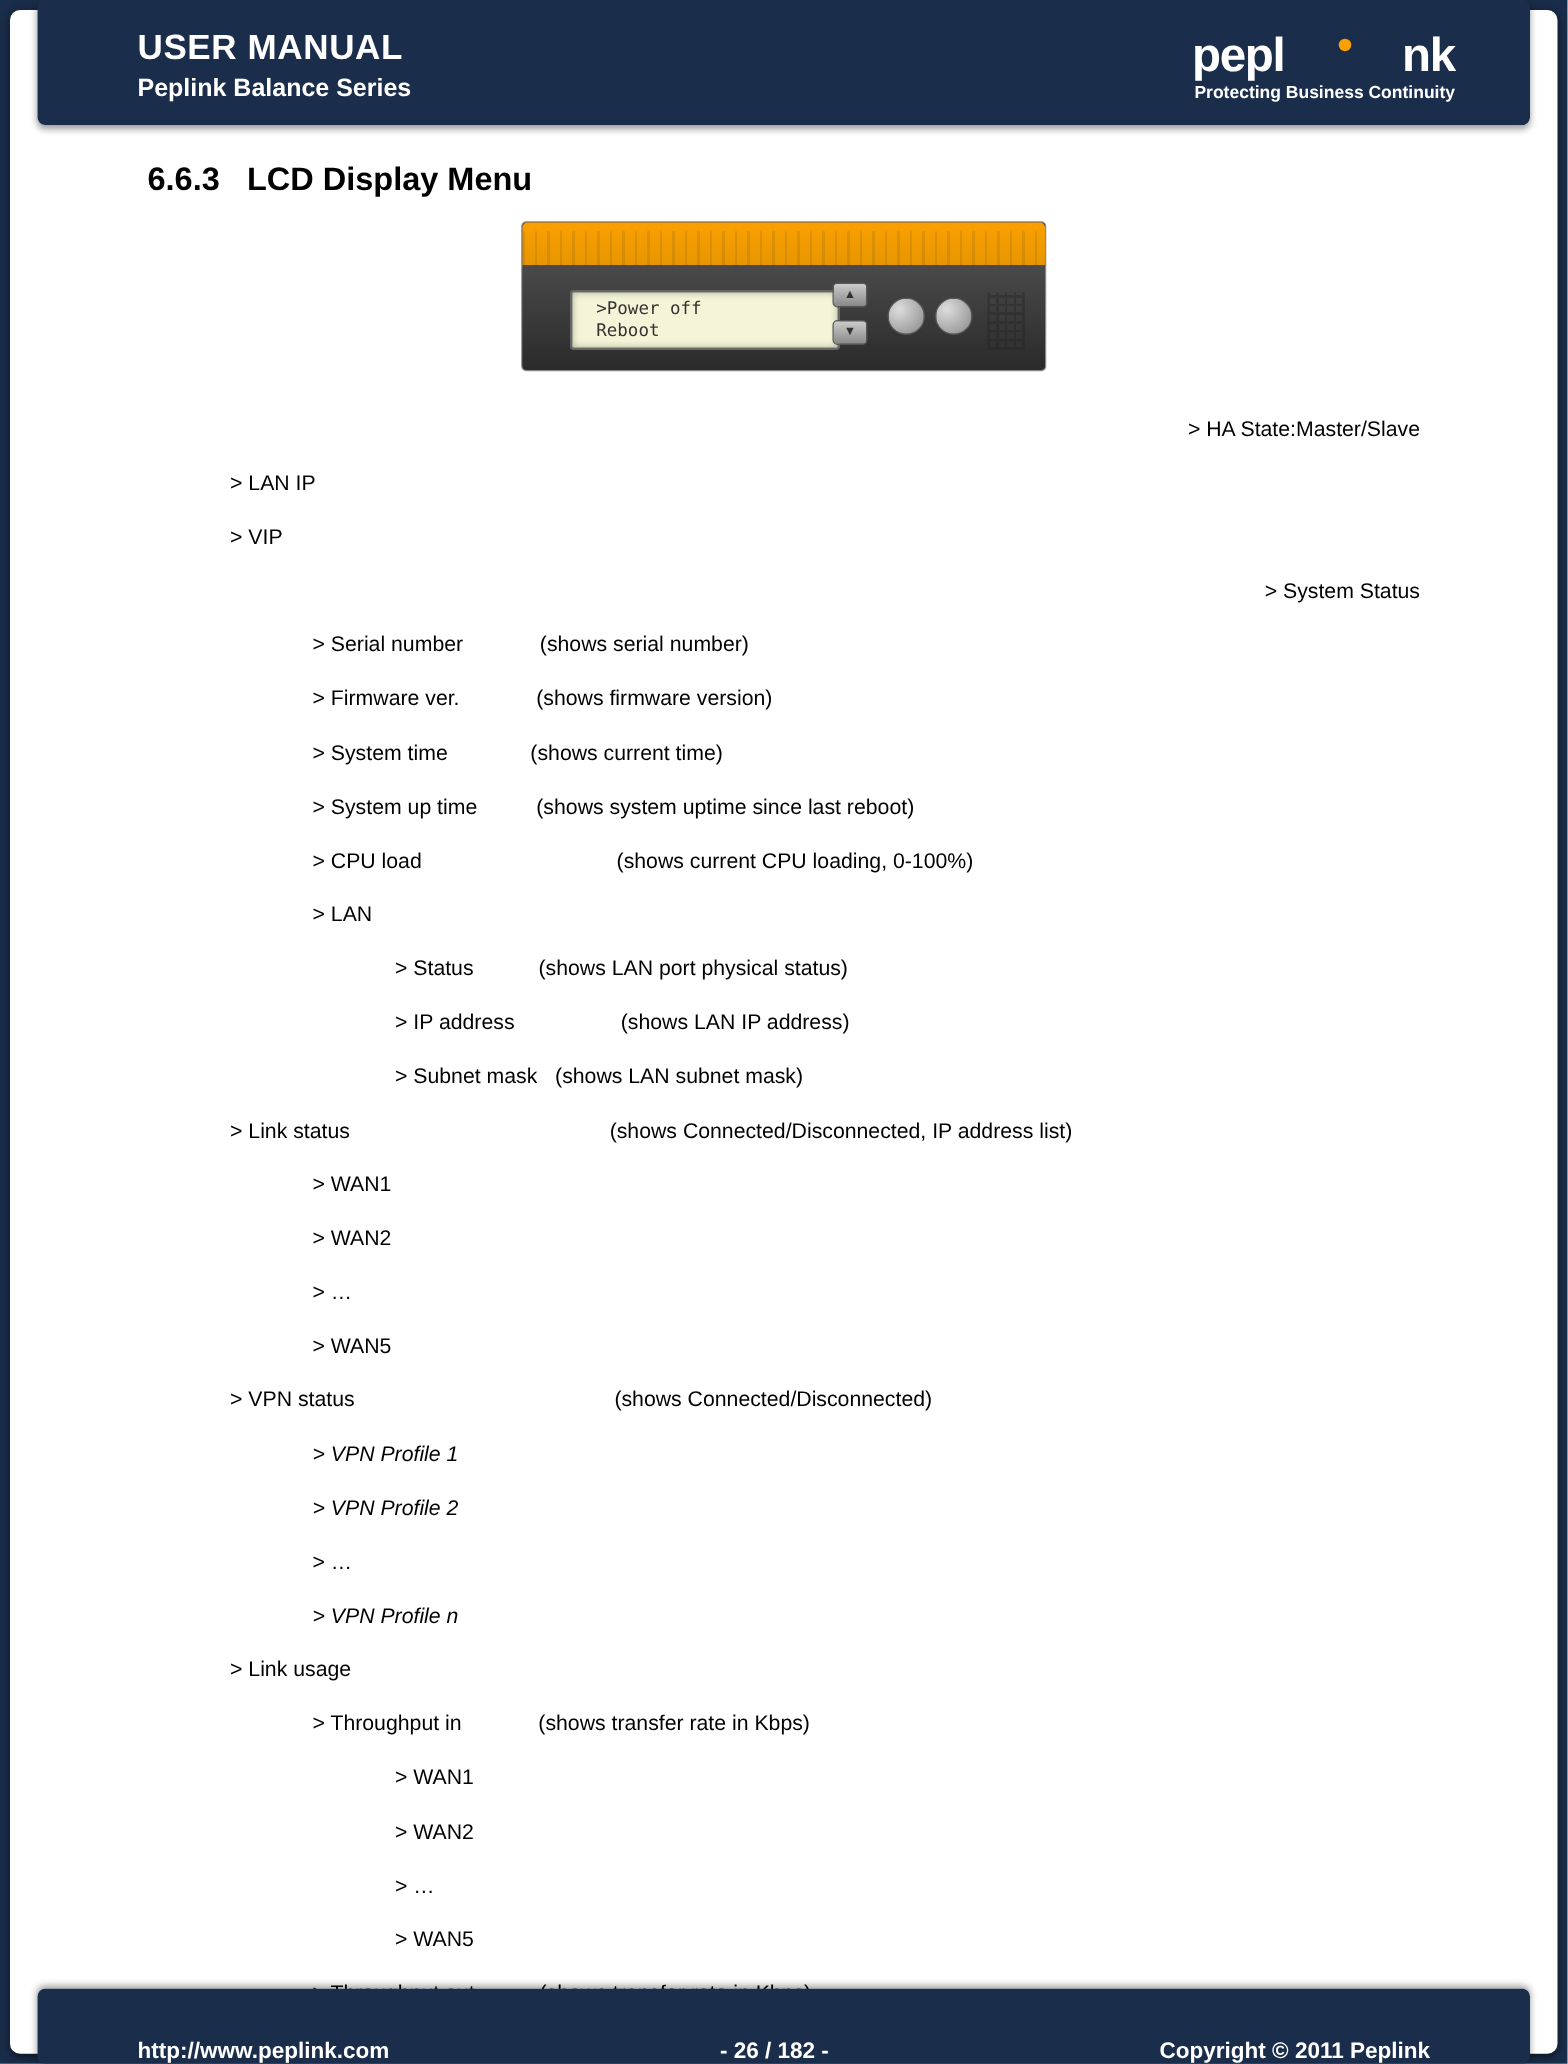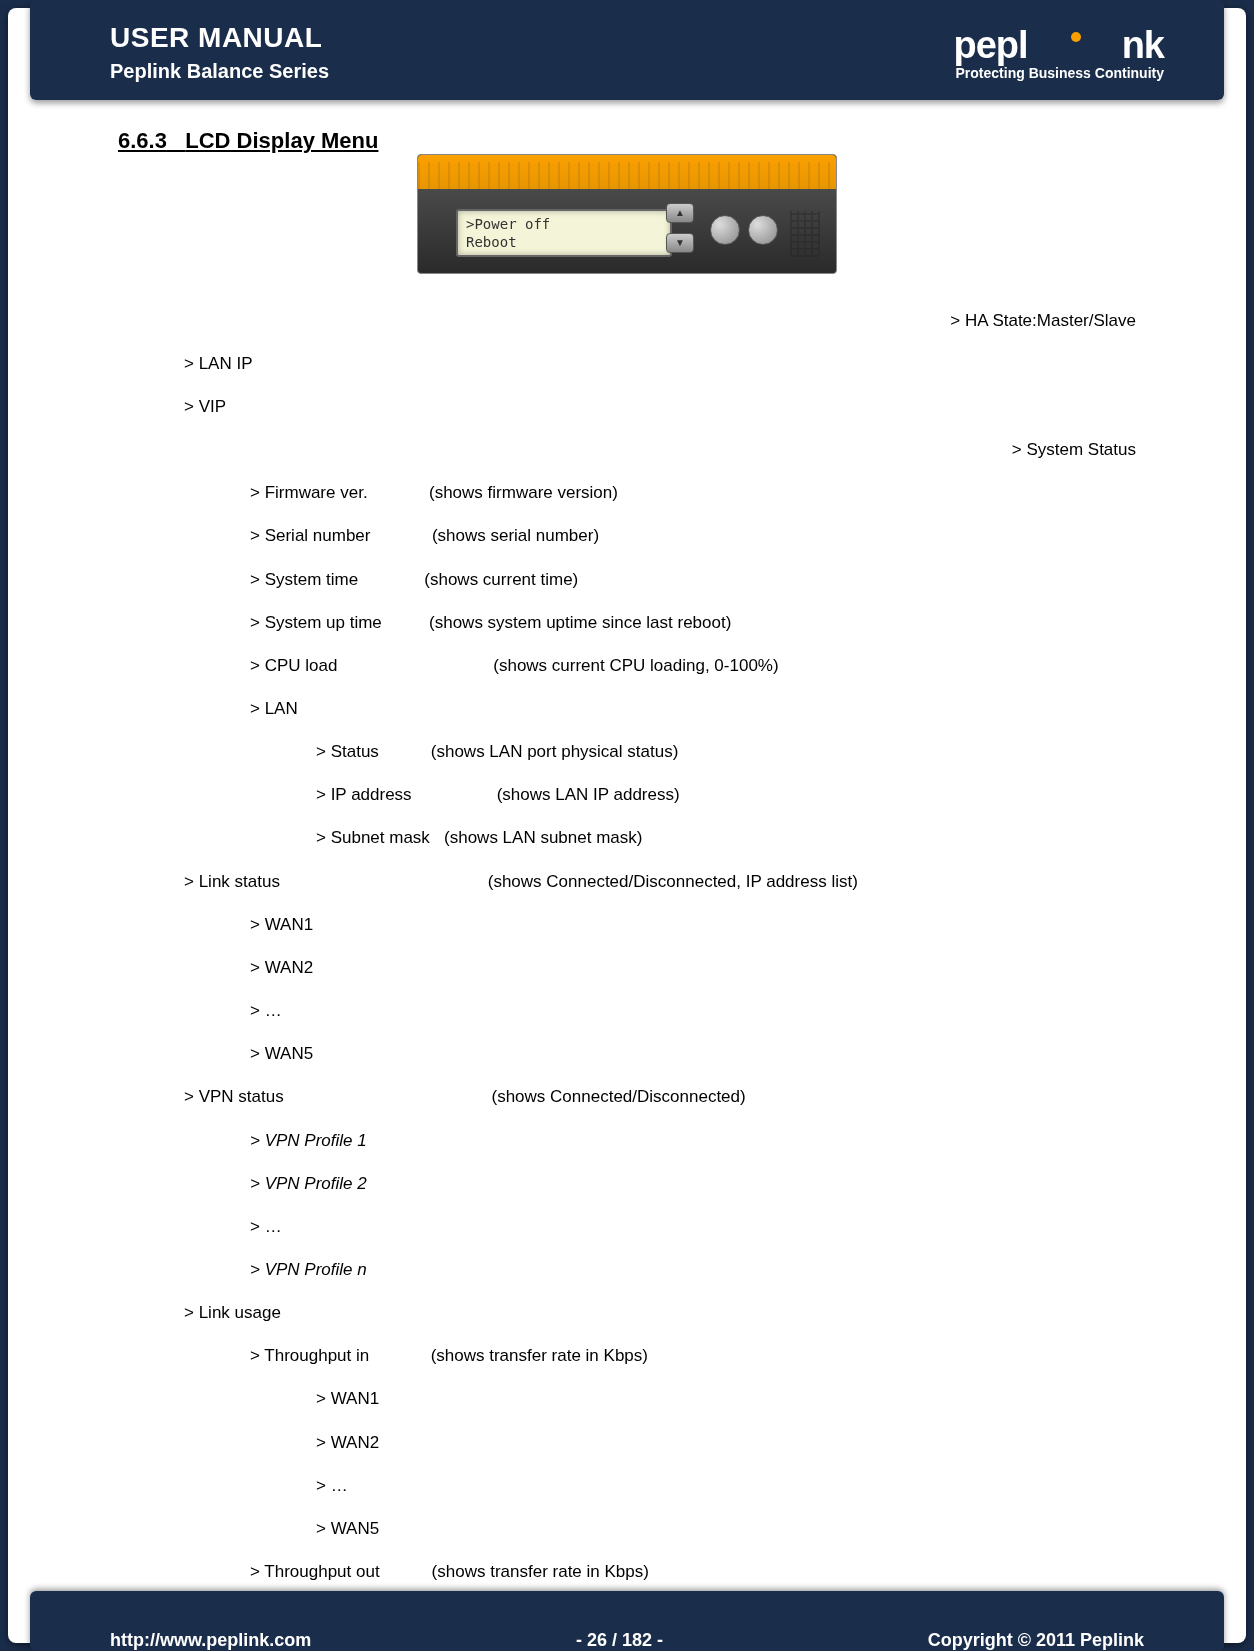--- a/index.html
+++ b/index.html
@@ -76,23 +76,23 @@
     }
     .content {
       position: absolute;
       top: 120px;
       left: 110px;
       right: 110px;
       bottom: 120px;
       color: #000;
     }
     .section-heading {
-      font-size: 22px;
-      font-weight: bold;
-      text-decoration: underline;
+      font-size: 26px;
+      font-weight: bold;
+      margin-bottom: 18px;
     }
     .device-img {
       display: block;
       margin: 0 auto 14px auto;
       width: 420px;
       height: 120px;
       position: relative;
       background: #3a3a3a;
       border: 1px solid #888;
       border-radius: 4px;
@@ -118,21 +118,21 @@
     }
     .lcd {
       position: absolute;
       left: 38px;
       top: 54px;
       width: 216px;
       height: 48px;
       background: #f4f4d8;
       border: 2px solid #666;
       border-radius: 3px;
-      padding: 4px 8px;
+      padding: 4px 19px;
       font-family: monospace;
       font-size: 14px;
       color: #333;
       line-height: 1.3;
       box-shadow: inset 0 0 6px rgba(0,0,0,0.3);
     }
     .btn-nav {
       position: absolute;
       width: 28px; height: 20px;
       background: linear-gradient(to bottom, #ccc, #888);
@@ -232,22 +232,22 @@
       <div class="btn-round btn-c1"></div>
       <div class="btn-round btn-c2"></div>
       <div class="device-dots"></div>
     </div>
 
     <div class="menu-tree">
 <span class="row">&gt; HA State:Master/Slave</span>
 <span class="i1">&gt; LAN IP</span>
 <span class="i1">&gt; VIP</span>
 <span class="row">&gt; System Status</span>
+<span class="i2">&gt; Serial number             (shows serial number)</span>
 <span class="i2">&gt; Firmware ver.             (shows firmware version)</span>
-<span class="i2">&gt; Serial number             (shows serial number)</span>
 <span class="i2">&gt; System time              (shows current time)</span>
 <span class="i2">&gt; System up time          (shows system uptime since last reboot)</span>
 <span class="i2">&gt; CPU load                                 (shows current CPU loading, 0-100%)</span>
 <span class="i2">&gt; LAN</span>
 <span class="i3">&gt; Status           (shows LAN port physical status)</span>
 <span class="i3">&gt; IP address                  (shows LAN IP address)</span>
 <span class="i3">&gt; Subnet mask   (shows LAN subnet mask)</span>
 <span class="i1">&gt; Link status                                            (shows Connected/Disconnected, IP address list)</span>
 <span class="i2">&gt; WAN1</span>
 <span class="i2">&gt; WAN2</span>

